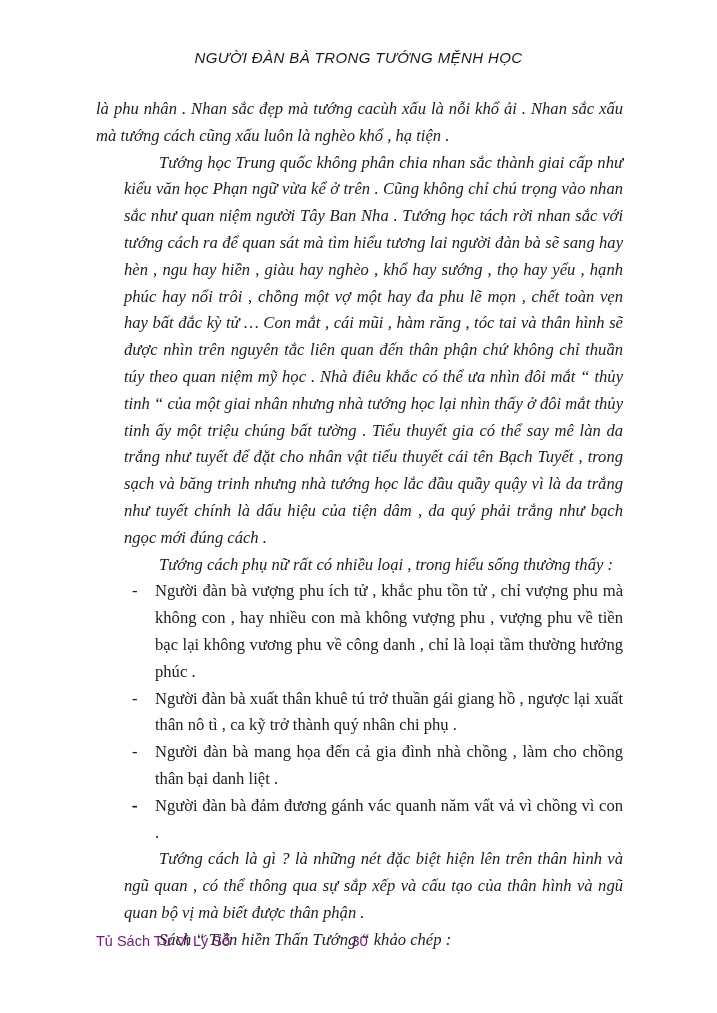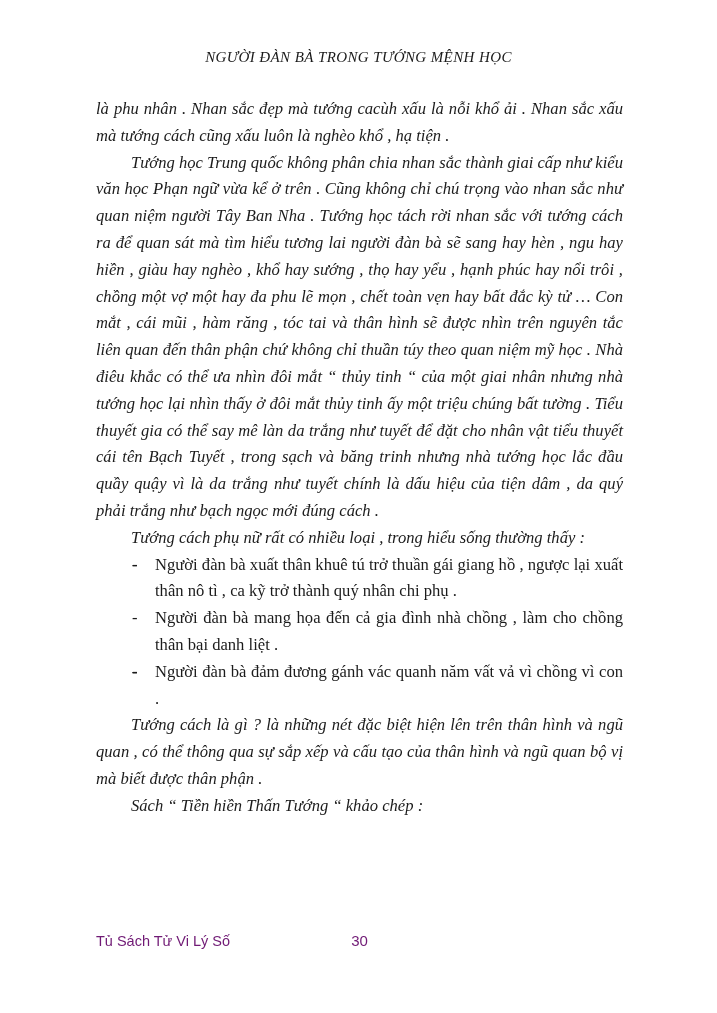--- a/index.html
+++ b/index.html
@@ -14,41 +14,41 @@
     color: #1b1b1b;
     font-family: "Liberation Serif", serif;
   }
 
   .doc-title {
     position: absolute;
     top: 49px;
     left: 0;
     right: 0;
     text-align: center;
-    font-family: Liberation Serif, serif;
+    font-family: Liberation Sans, sans-serif;
     font-style: italic;
     font-weight: normal;
     font-size: 15px;
     letter-spacing: 0.4px;
     color: #1a1a1a;
     margin: 0;
   }
 
   .doc-body {
     position: absolute;
     top: 96px;
     left: 96px;
     width: 527px;
     font-size: 16.6px;
     line-height: 26.8px;
     text-align: justify;
   }
 
   .doc-body p { margin: 0; font-style: italic; }
-  .doc-body p.indent { text-indent: 35px; }
+  .doc-body p.indent { text-indent: 35px; margin-left: 28px; }
 
   .dash-list {
     margin: 0;
     padding: 0;
     list-style: none;
   }
   .dash-list li {
     position: relative;
     padding-left: 59px;
     text-align: justify;
@@ -86,20 +86,21 @@
 
     <p>là phu nhân . Nhan sắc đẹp mà tướng cacùh xấu là nỗi khổ ải . Nhan sắc xấu mà tướng cách cũng xấu luôn là nghèo khổ , hạ tiện .</p>
 
     <p class="indent">Tướng học Trung quốc không phân chia nhan sắc thành giai cấp như kiểu văn học Phạn ngữ vừa kể ở trên . Cũng không chỉ chú trọng vào nhan sắc như quan niệm người Tây Ban Nha . Tướng học tách rời nhan sắc với tướng cách ra để quan sát mà tìm hiểu tương lai người đàn bà sẽ sang hay hèn , ngu hay hiền , giàu hay nghèo , khổ hay sướng , thọ hay yểu , hạnh phúc hay nổi trôi , chồng một vợ một hay đa phu lẽ mọn , chết toàn vẹn hay bất đắc kỳ tử … Con mắt , cái mũi , hàm răng , tóc tai và thân hình sẽ được nhìn trên nguyên tắc liên quan đến thân phận chứ không chỉ thuần túy theo quan niệm mỹ học . Nhà điêu khắc có thể ưa nhìn đôi mắt “ thủy tinh “ của một giai nhân nhưng nhà tướng học lại nhìn thấy ở đôi mắt thủy tinh ấy một triệu chúng bất tường . Tiểu thuyết gia có thể say mê làn da trắng như tuyết để đặt cho nhân vật tiểu thuyết cái tên Bạch Tuyết , trong sạch và băng trinh nhưng nhà tướng học lắc đầu quầy quậy vì là da trắng như tuyết chính là dấu hiệu của tiện dâm , da quý phải trắng như bạch ngọc mới đúng cách .</p>
 
     <p class="indent">Tướng cách phụ nữ rất có nhiều loại , trong hiểu sống thường thấy :</p>
 
     <ul class="dash-list">
       <li>
         <span class="dash">-</span>
+        <span>Người đàn bà vượng phu ích tử , khắc phu tồn tử , chỉ vượng phu mà không con , hay nhiều con mà không vượng phu , vượng phu về tiền bạc lại không vương phu về công danh , chỉ là loại tầm thường hưởng phúc .</span>
       </li>
       <li>
         <span class="dash">-</span>
         <span>Người đàn bà xuất thân khuê tú trở thuần gái giang hồ , ngược lại xuất thân nô tì , ca kỹ trở thành quý nhân chi phụ .</span>
       </li>
       <li>
         <span class="dash">-</span>
         <span>Người đàn bà mang họa đến cả gia đình nhà chồng , làm cho chồng thân bại danh liệt .</span>
       </li>
       <li>

